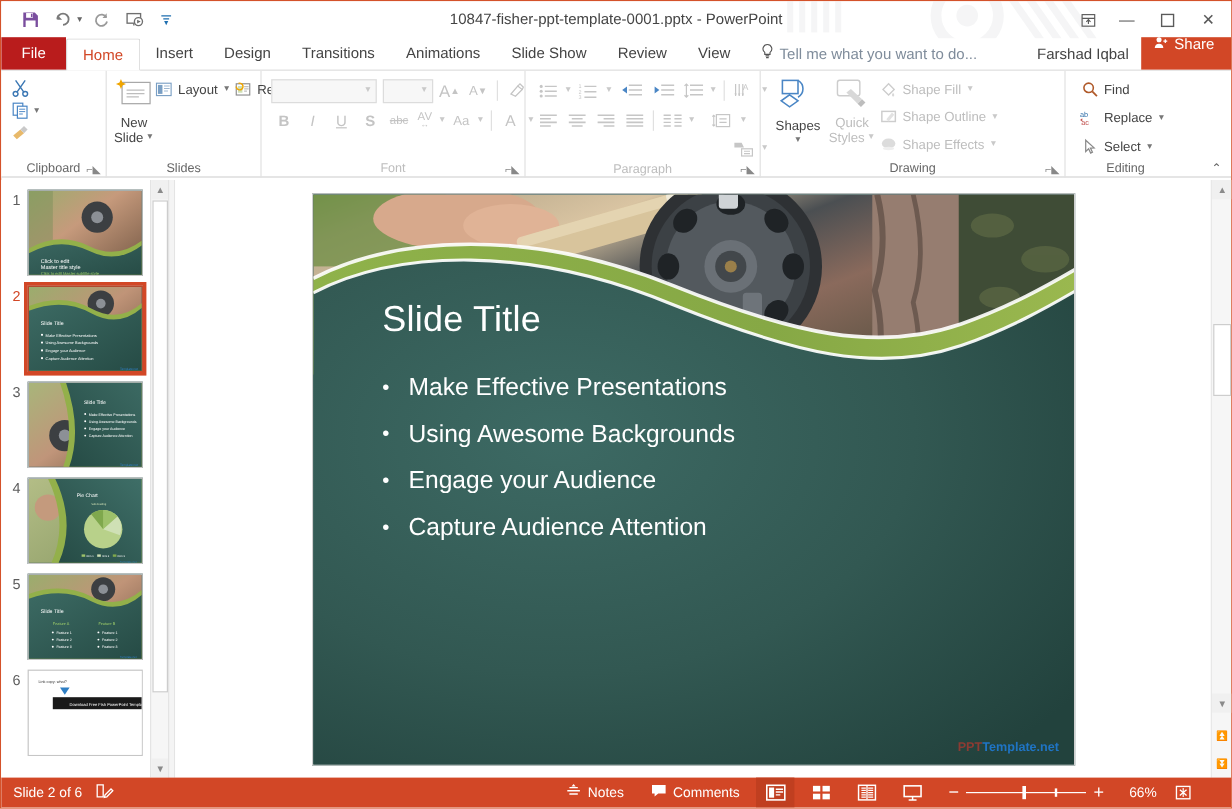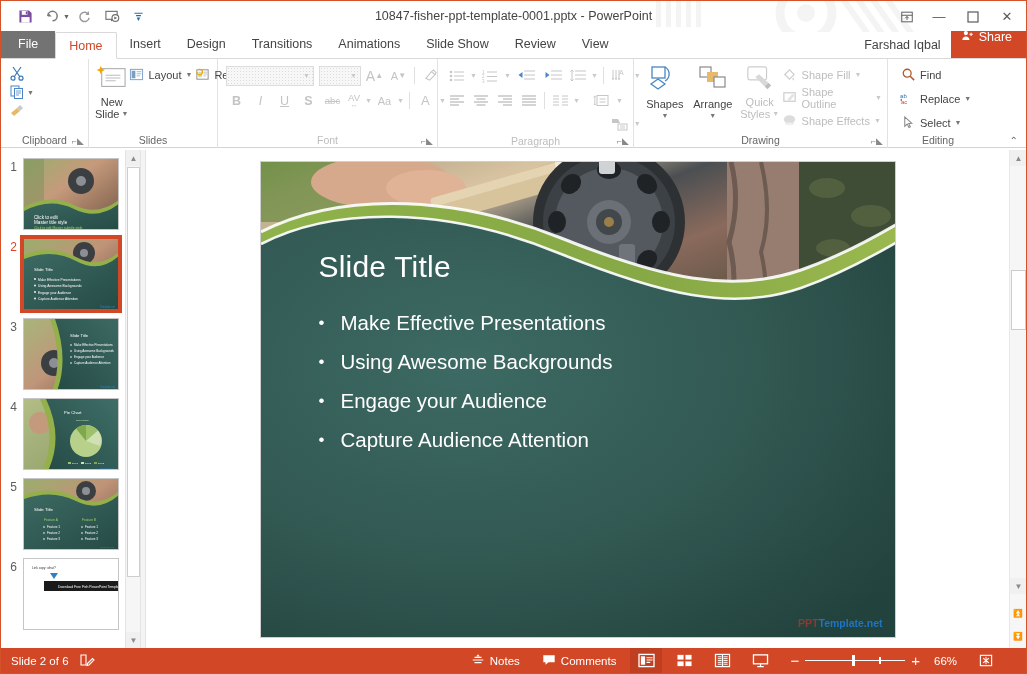--- a/index.html
+++ b/index.html
@@ -60,21 +60,21 @@
 
   
   .tabstrip {
     height: 27px;
     background: #fff;
     display: flex; align-items: flex-end;
     position: relative;
     border-bottom: 1px solid #d9d9d9;
   }
   .tab-file {
-    background: #737373; color: #fff;
+    background: #b91c1c; color: #fff;
     height: 27px; line-height: 27px;
     padding: 0 17px; font-size: 12.5px;
   }
   .tab {
     height: 27px; line-height: 26px;
     padding: 0 13px; font-size: 12.5px; color: #444;
   }
   .tab.active {
     color: #d24726;
     background: #fff;
@@ -247,21 +247,21 @@
   }
   .sb-left { display: flex; align-items: center; gap: 10px; padding-left: 10px; }
   .sb-right { margin-left: auto; display: flex; align-items: center; gap: 6px; padding-right: 24px; }
   .sb-item { display:flex; align-items:center; gap:5px; padding: 0 8px; height: 25px; }
   .viewbtn { width: 32px; height: 25px; display:flex; align-items:center; justify-content:center; }
   .viewbtn.active { background: #c03f20; }
   .zoomslider { display:flex; align-items:center; gap:6px; padding: 0 8px; }
   .ztrack { width: 100px; height: 1.5px; background: #fff; position: relative; }
   .zhandle { position:absolute; left: 47px; top:-5px; width: 3px; height: 11px; background:#fff; }
   .ztick { position:absolute; left: 74px; top:-3px; width: 1.5px; height: 7px; background:#fff; }
-  .zpct { min-width: 30px; text-align:left; }
+  .zpct { min-width: 30px; text-align:right; }
 
   .dotted { background-image: radial-gradient(#dcdcdc 0.5px, transparent 0.5px); background-size: 3px 3px; }
 </style>
 </head>
 <body>
 
 <div id="app">
 
   <div class="titlebar">
     <svg class="bgart" viewBox="0 0 420 60">
@@ -342,20 +342,29 @@
   <div class="tabstrip">
     <div class="tab-file">File</div>
     <div class="tab active">Home</div>
     <div class="tab">Insert</div>
     <div class="tab">Design</div>
     <div class="tab">Transitions</div>
     <div class="tab">Animations</div>
     <div class="tab">Slide Show</div>
     <div class="tab">Review</div>
     <div class="tab">View</div>
+    <div class="tellme">
+      <span class="bulb">
+        <svg width="11" height="14" viewBox="0 0 12 15">
+            <path d="M6 1a4 4 0 0 0-2.4 7.2V10h4.8V8.2A4 4 0 0 0 6 1z" fill="none" stroke="#555" stroke-width="1"></path>
+            <path d="M4.3 11.4h3.4M4.8 13h2.4" stroke="#555" stroke-width="1"></path>
+          </svg>
+      </span>
+      <span>Tell me what you want to do...</span>
+    </div>
     <div class="userzone">
       <span class="username">Farshad Iqbal</span>
       <div class="share-btn">
         <span>
           <svg width="13" height="13" viewBox="0 0 16 16">
               <circle cx="6" cy="5" r="2.6" fill="#fff"></circle>
               <path d="M1.6 13.5c0-2.6 2-4.2 4.4-4.2s4.4 1.6 4.4 4.2z" fill="#fff"></path>
               <path d="M12.4 4.5v4M10.4 6.5h4" stroke="#fff" stroke-width="1.3"></path>
             </svg>
         </span>
@@ -619,31 +628,20 @@
       <div class="group-body" style="padding-left:8px">
         <div class="big-btn" style="width:46px">
           <span>
             <svg width="34" height="30" viewBox="0 0 34 30">
                 <rect x="4" y="3" width="13" height="11" fill="none" stroke="#4a86c5" stroke-width="1.3"></rect>
                 <path d="M17 3 a8 8 0 0 1 0 14" fill="none" stroke="#4a86c5" stroke-width="1.3"></path>
                 <path d="M10 15 L17 20 L10 25 L3 20 Z" fill="none" stroke="#4a86c5" stroke-width="1.3"></path>
               </svg>
           </span>
           <span class="lbl">Shapes</span>
-          <span class="caret">▼</span>
-        </div>
-        <div class="big-btn" style="width:50px">
-          <span>
-            <svg width="32" height="30" viewBox="0 0 32 30">
-                <rect x="3" y="3" width="11" height="10" fill="#fff" stroke="#8a8a8a" stroke-width="1.2"></rect>
-                <rect x="10" y="8" width="11" height="10" fill="#e8b96a"></rect>
-                <rect x="17" y="13" width="11" height="10" fill="#fff" stroke="#8a8a8a" stroke-width="1.2"></rect>
-              </svg>
-          </span>
-          <span class="lbl">Arrange</span>
           <span class="caret">▼</span>
         </div>
         <div class="big-btn dis" style="width:44px;color:#bdbdbd">
           <span>
             <svg width="32" height="28" viewBox="0 0 34 30">
                 <rect x="4" y="3" width="20" height="14" rx="2" fill="none" stroke="#cdcdcd" stroke-width="1.3"></rect>
                 <path d="M12 14 L22 24 L26 20 L16 11 Z" fill="#d8d8d8"></path>
                 <path d="M22 24 L26 20 L29 23 L25 27 Z" fill="#bdbdbd"></path>
               </svg>
           </span>

